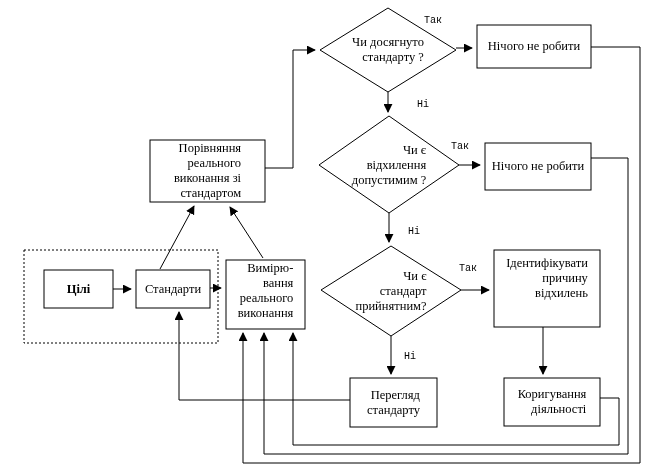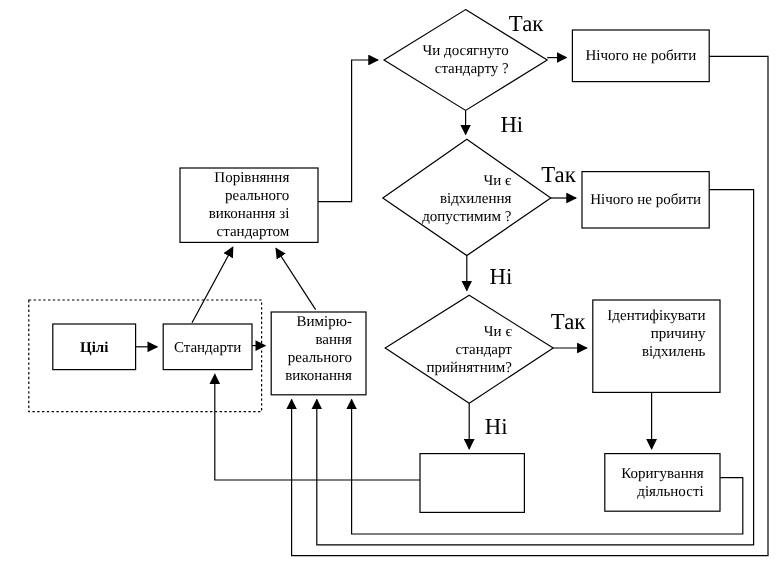--- a/index.html
+++ b/index.html
@@ -8,21 +8,21 @@
     font-family:"Liberation Serif","DejaVu Serif",serif;color:#000;
     overflow:hidden;
   }
   .stage svg{position:absolute;left:0;top:0;}
   .node-label{
     position:absolute;display:flex;align-items:center;justify-content:center;
     text-align:right;font-size:12.5px;line-height:15px;white-space:pre-line;
   }
   .node-label.top-align{align-items:flex-start;padding-top:6px;box-sizing:border-box;}
   .edge-label{
-    position:absolute;font-size:19px;line-height:16px;white-space:nowrap;
+    position:absolute;font-size:10px;line-height:16px;white-space:nowrap;font-family:Liberation Mono, monospace;
   }
 </style>
 </head>
 <body>
 
 <div class="stage">
 
   <svg width="647" height="474" viewBox="0 0 647 474">
     <defs>
       <marker id="arr" viewBox="0 0 10 10" refX="9" refY="5" markerWidth="9" markerHeight="9" orient="auto">
@@ -93,20 +93,22 @@
 
   <div class="node-label" style="left:44px;top:270px;width:69px;height:38px;font-weight:bold;">Цілі</div>
 
   <div class="node-label" style="left:136px;top:270px;width:74px;height:38px;">Стандарти</div>
 
   <div class="node-label" style="left:226px;top:256px;width:79px;height:69px;">Вимірю-
 вання
 реального
 виконання</div>
 
+  <div class="node-label" style="left:350px;top:378px;width:87px;height:49px;">Перегляд
+стандарту</div>
 
   <div class="node-label" style="left:504px;top:378px;width:96px;height:48px;font-family:Liberation Serif, serif;">Коригування
 діяльності</div>
 
   <div class="edge-label" style="left:424px;top:13px;">Так</div>
 
   <div class="edge-label" style="left:417px;top:97px;">Ні</div>
 
   <div class="edge-label" style="left:451px;top:139px;">Так</div>
 

